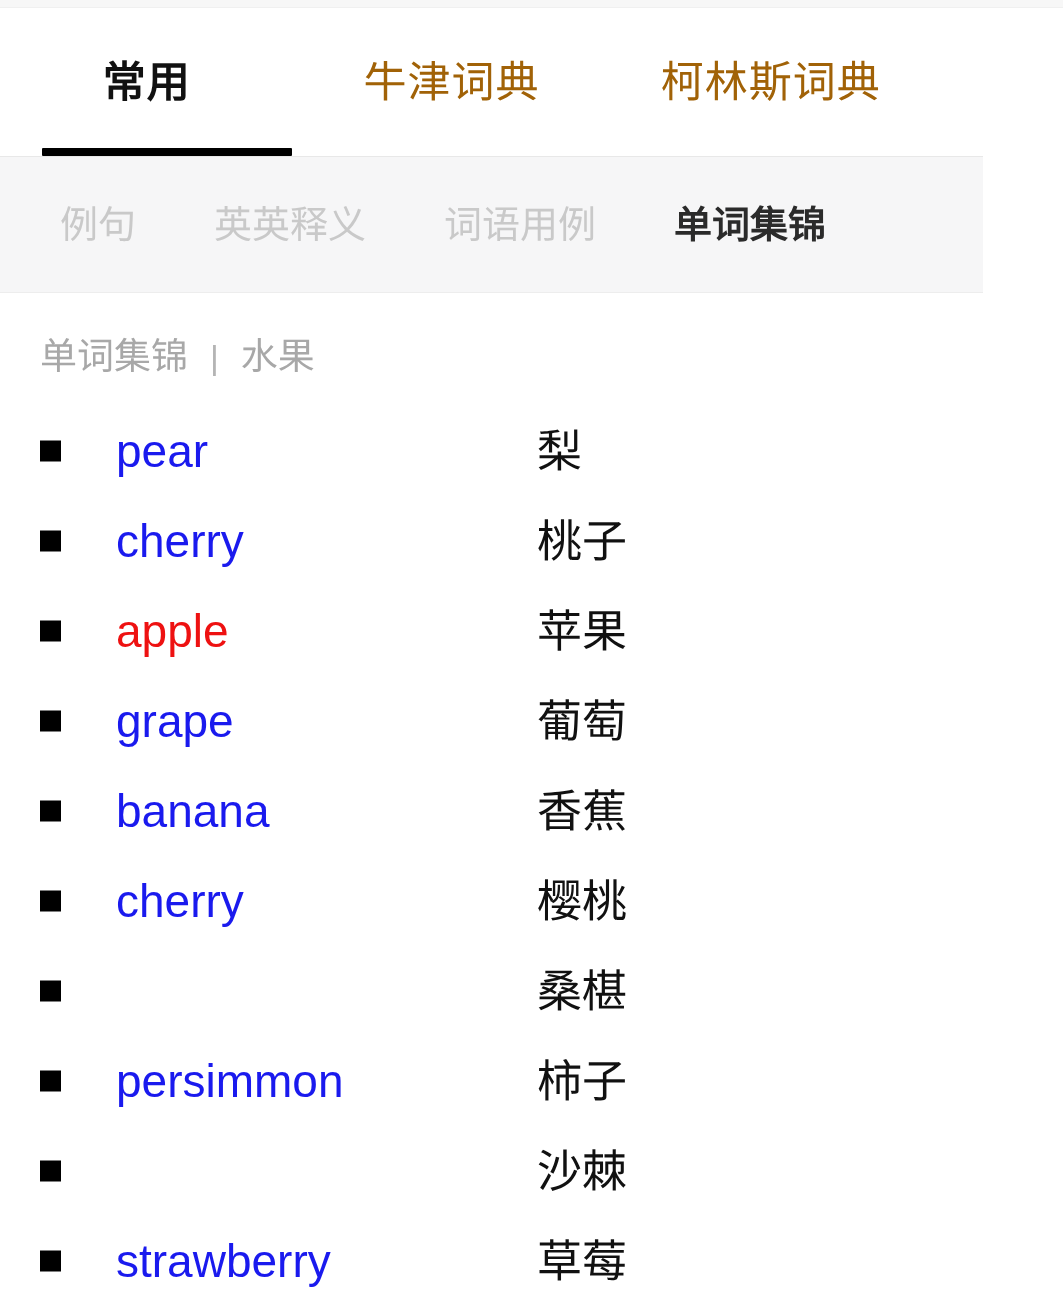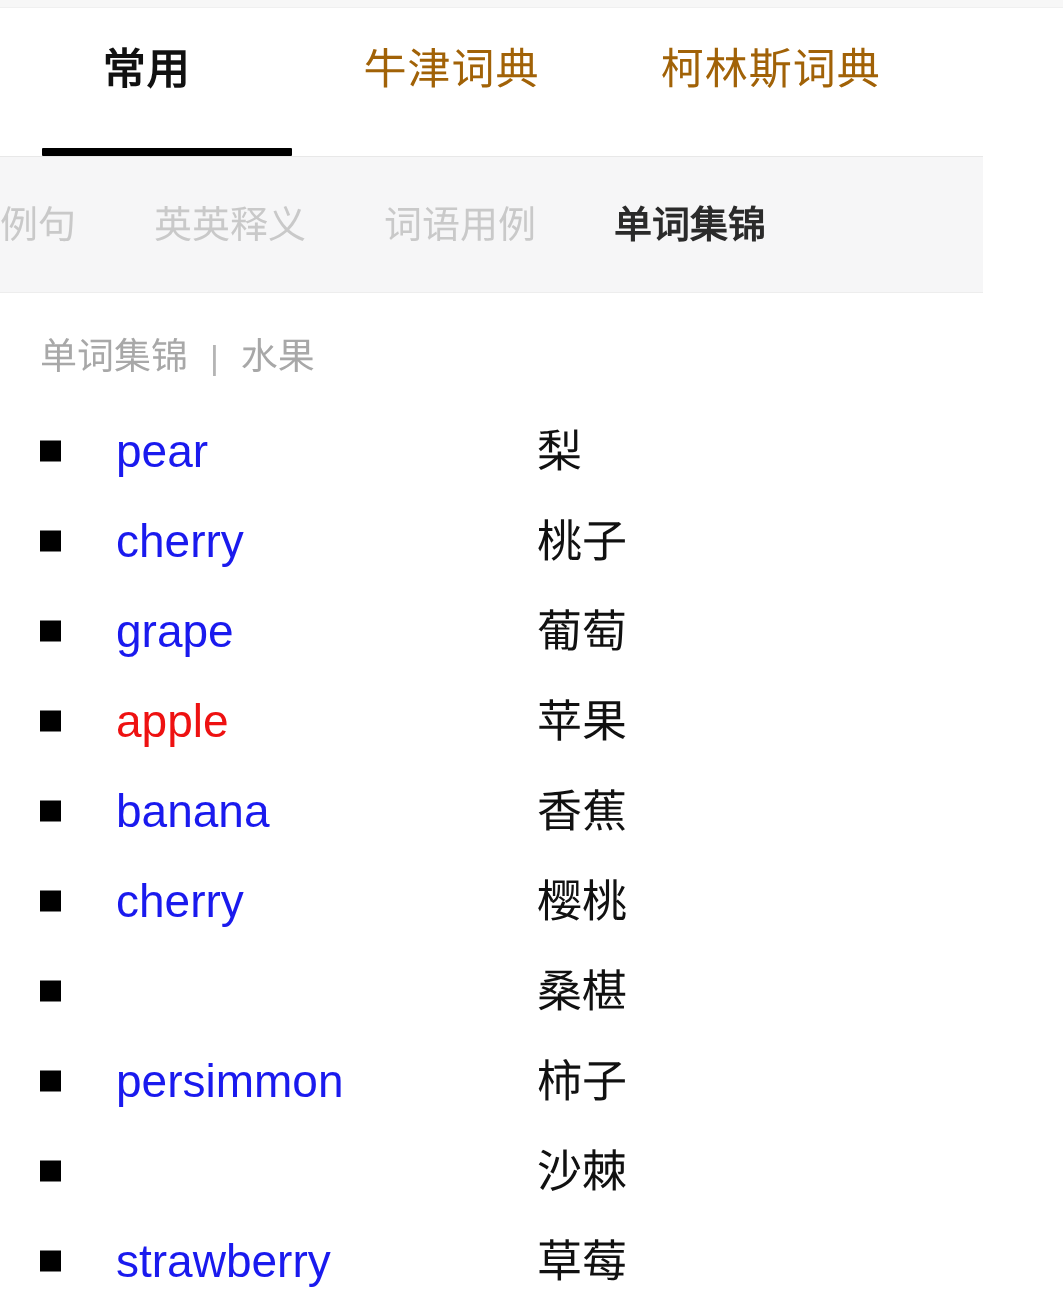--- a/index.html
+++ b/index.html
@@ -31,21 +31,21 @@
 
   
   .dict-tabbar {
     position: absolute;
     top: 9px;
     left: 0;
     width: 932px;
     height: 147px;
     background: #ffffff;
     display: flex;
-    align-items: flex-start;
+    align-items: center;
   }
   .dict-tab {
     position: relative;
     display: flex;
     align-items: center;
     justify-content: center;
     height: 120px;
     box-sizing: border-box;
     cursor: pointer;
     user-select: none;
@@ -82,20 +82,21 @@
     top: 156px;
     left: 0;
     width: 983px;
     height: 137px;
     background: #f6f6f7;
     border-top: 1px solid #e8e8e8;
     border-bottom: 1px solid #ededed;
     box-sizing: border-box;
     display: flex;
     align-items: center;
+    padding-left: 60px;
   }
   .section-tab {
     font-size: 38px;
     line-height: 1;
     color: #c9c9c9;
     white-space: nowrap;
     cursor: pointer;
     user-select: none;
     margin-right: 78px;
   }
@@ -239,32 +240,32 @@
     </li>
 
     <li class="word-row">
       <span class="bullet"></span>
       <a class="word-en" href="#">cherry</a>
       <span class="word-zh">桃子</span>
     </li>
 
     <li class="word-row">
       <span class="bullet"></span>
+      <a class="word-en current" href="#">apple</a>
+      <span class="word-zh">苹果</span>
+    </li>
+
+    <li class="word-row">
+      <span class="bullet"></span>
       <a class="word-en" href="#">grape</a>
       <span class="word-zh">葡萄</span>
     </li>
 
     <li class="word-row">
       <span class="bullet"></span>
-      <a class="word-en current" href="#">apple</a>
-      <span class="word-zh">苹果</span>
-    </li>
-
-    <li class="word-row">
-      <span class="bullet"></span>
       <a class="word-en" href="#">banana</a>
       <span class="word-zh">香蕉</span>
     </li>
 
     <li class="word-row">
       <span class="bullet"></span>
       <a class="word-en" href="#">cherry</a>
       <span class="word-zh">樱桃</span>
     </li>
 

